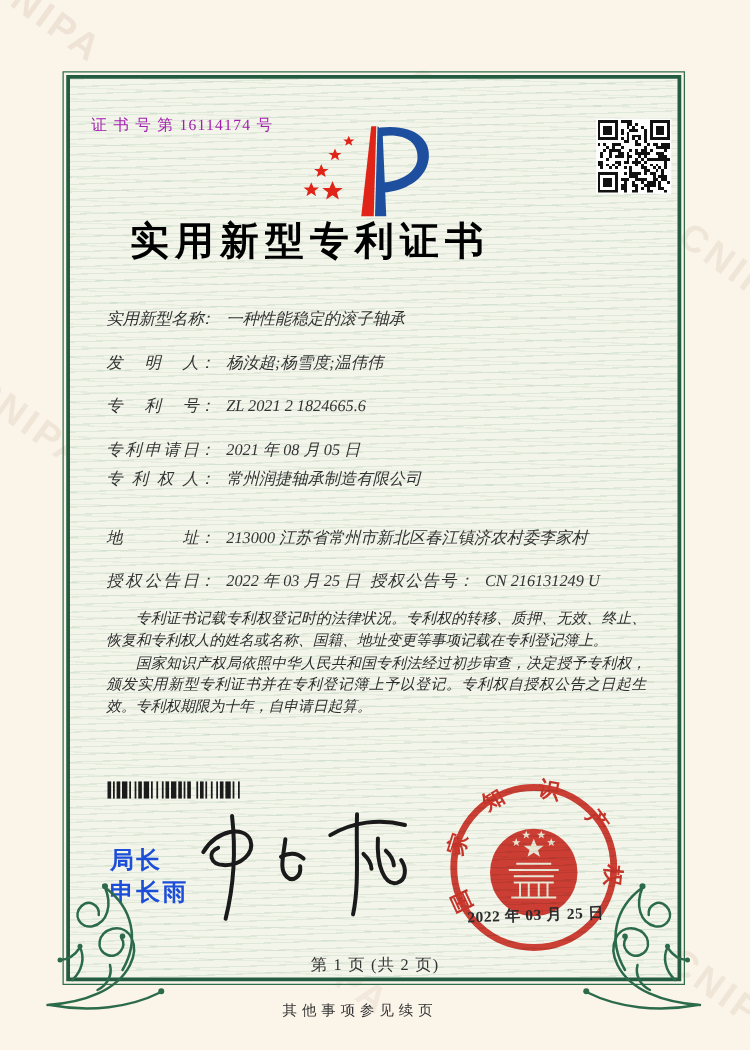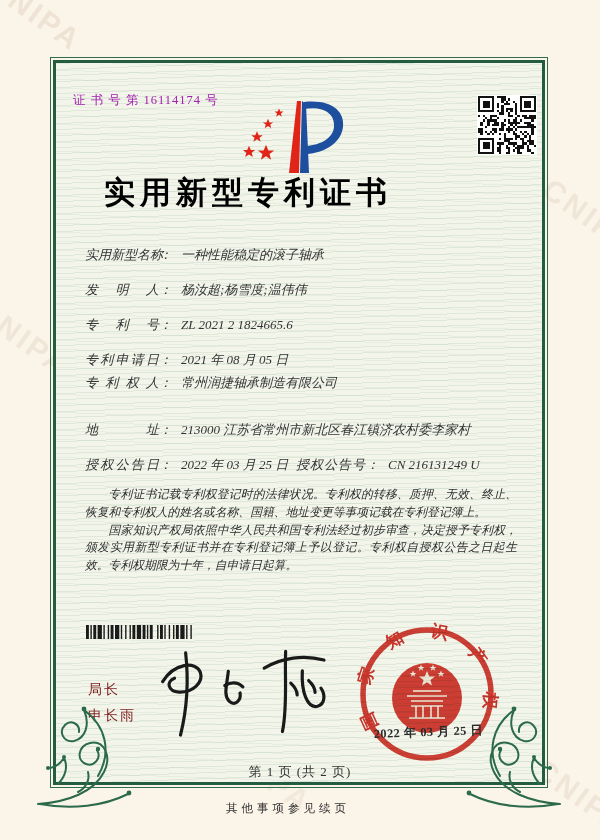--- a/index.html
+++ b/index.html
@@ -37,21 +37,21 @@
   .fgroup2{position:absolute;left:211px;top:0;}
   .fgroup2 .flabel2{letter-spacing:1px;}
 
   .paras{position:absolute;left:85px;top:486px;width:432px;font-size:11.8px;line-height:17.8px;
       color:#2c2c2c;text-align:justify;font-style:italic;}
   .paras p{margin:0;text-indent:2em;}
 
   .barcode{position:absolute;left:84px;top:625px;}
 
   .officer{position:absolute;left:88px;top:676px;font-family:"Liberation Sans","DejaVu Sans",sans-serif;
-      font-weight:normal;font-size:14px;color:#7f1d1d;line-height:26px;letter-spacing:2px;}
+      font-weight:bold;font-size:19px;color:#1d4ed8;line-height:26px;letter-spacing:2px;}
 
   .signature{position:absolute;left:133px;top:643px;transform:rotate(-2deg);}
 
   .seal{position:absolute;left:344px;top:611px;z-index:3;mix-blend-mode:multiply;opacity:0.93;}
   .seal-date{position:absolute;left:366px;top:724px;width:125px;text-align:center;z-index:5;
       font-size:12.3px;font-weight:bold;color:#2b2b2b;transform:rotate(-2deg);letter-spacing:0.5px;}
 
   .page-info{position:absolute;left:0;top:763px;width:600px;text-align:center;
       font-size:13px;color:#333;letter-spacing:1px;z-index:2;}
   .continuation{position:absolute;left:0;top:801px;width:576px;text-align:center;

